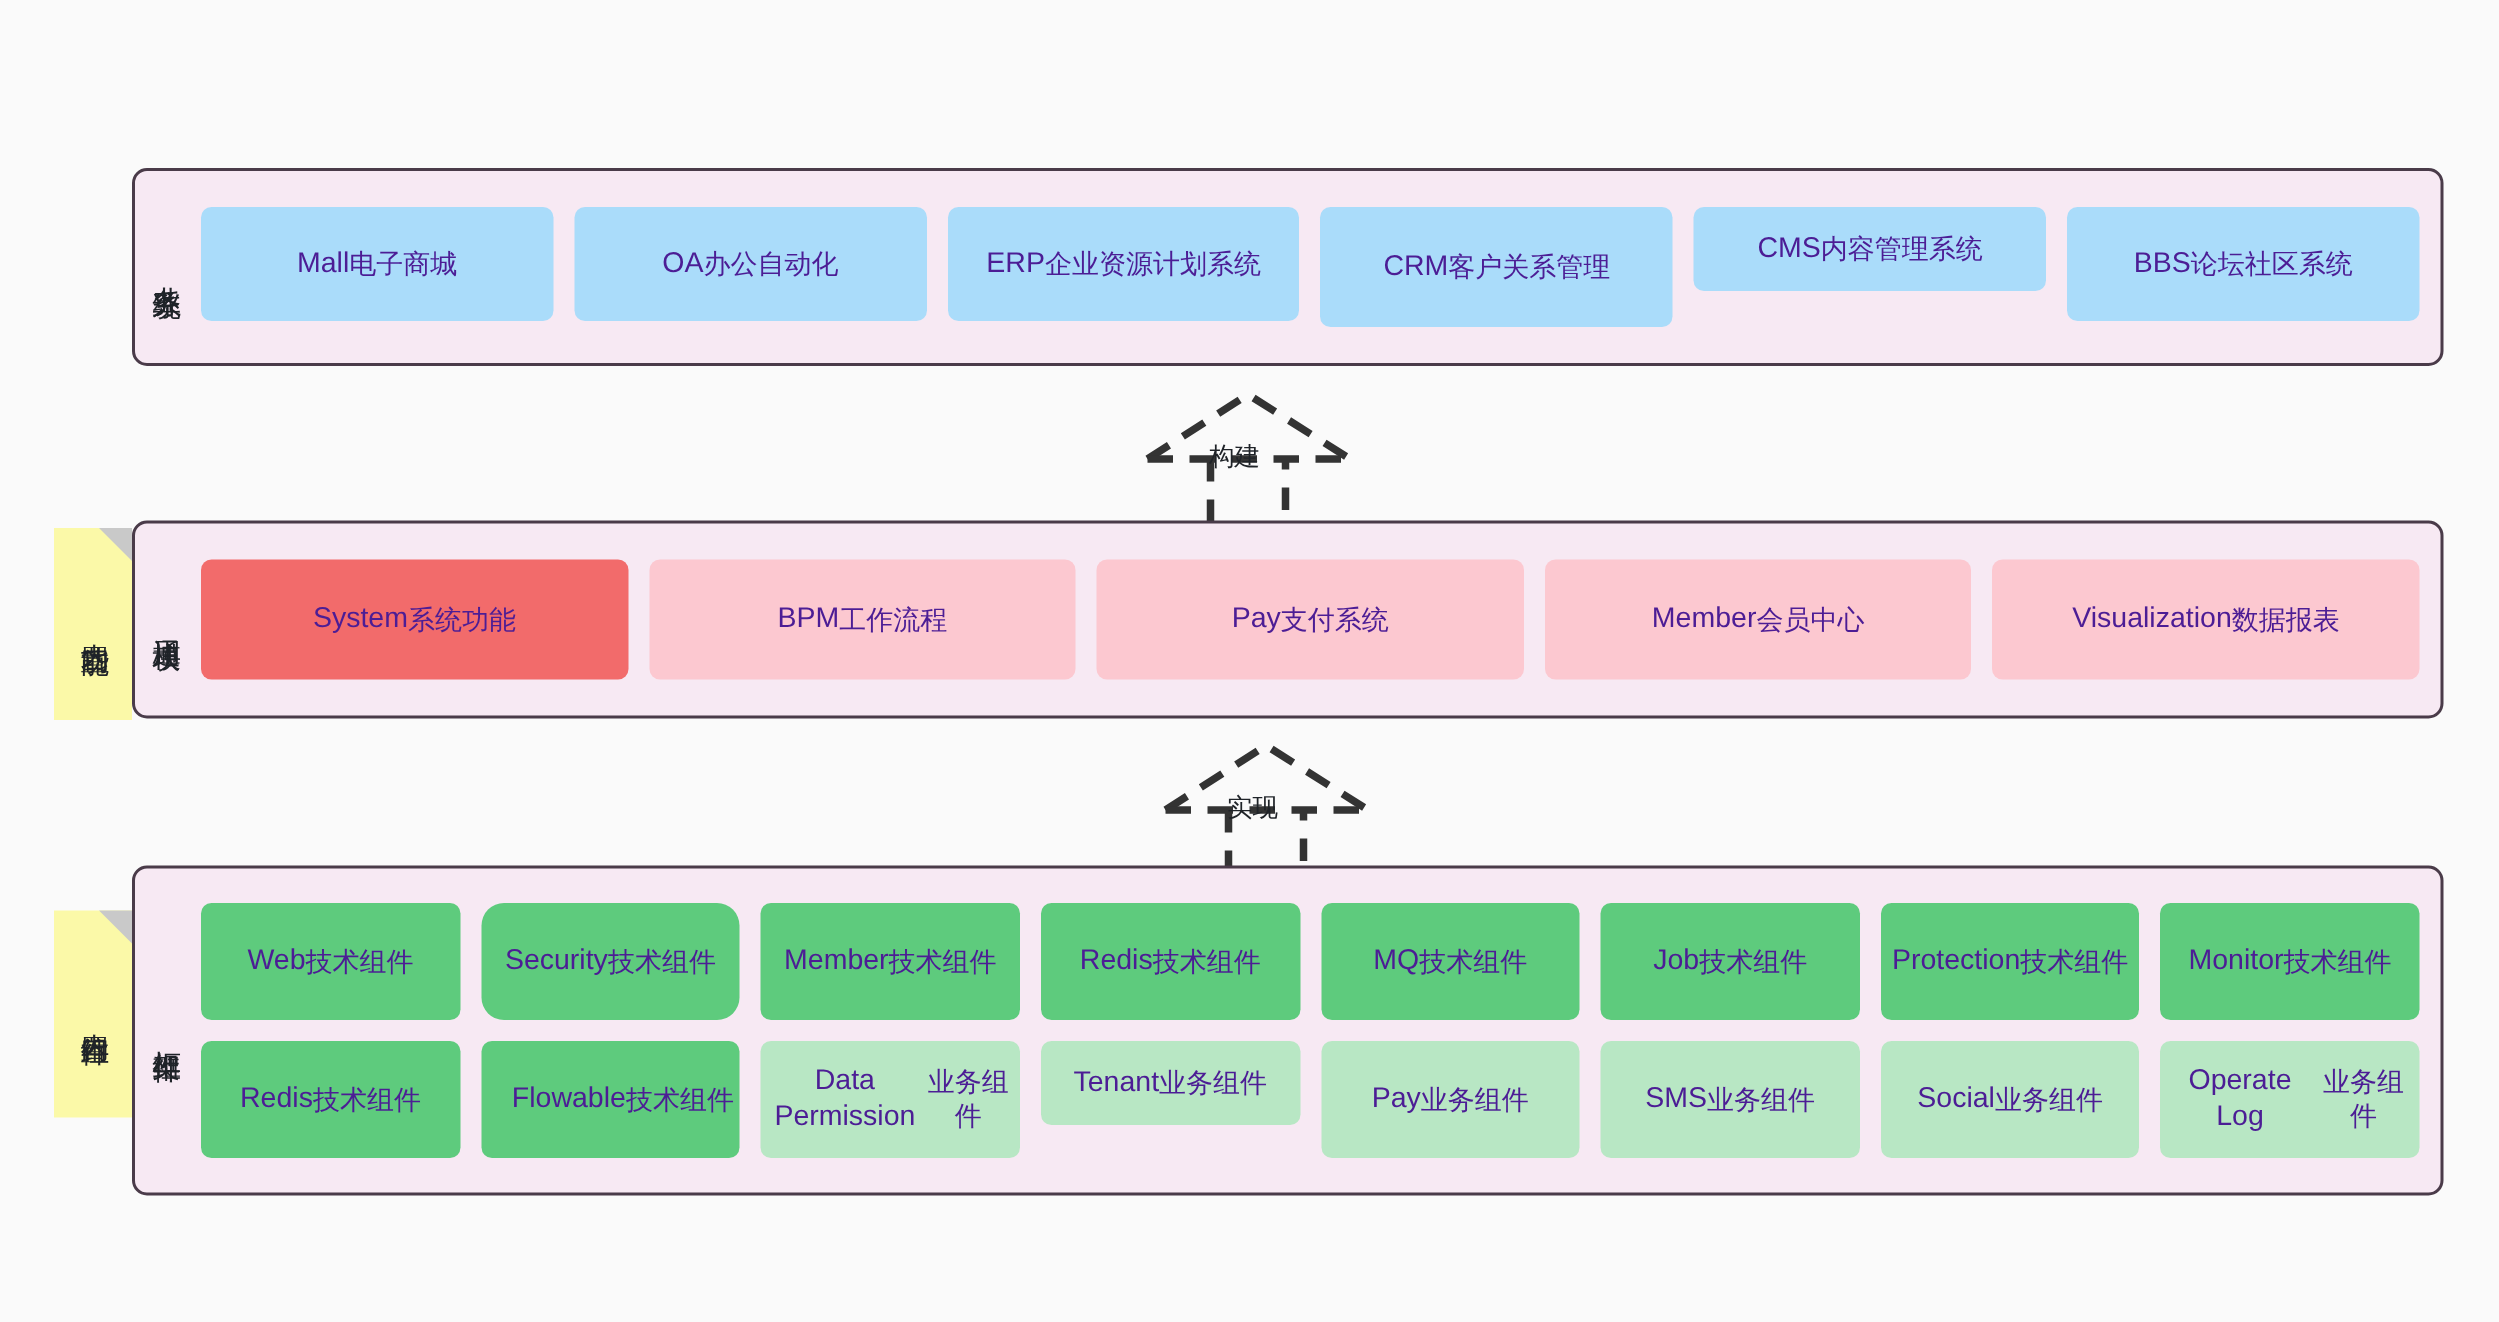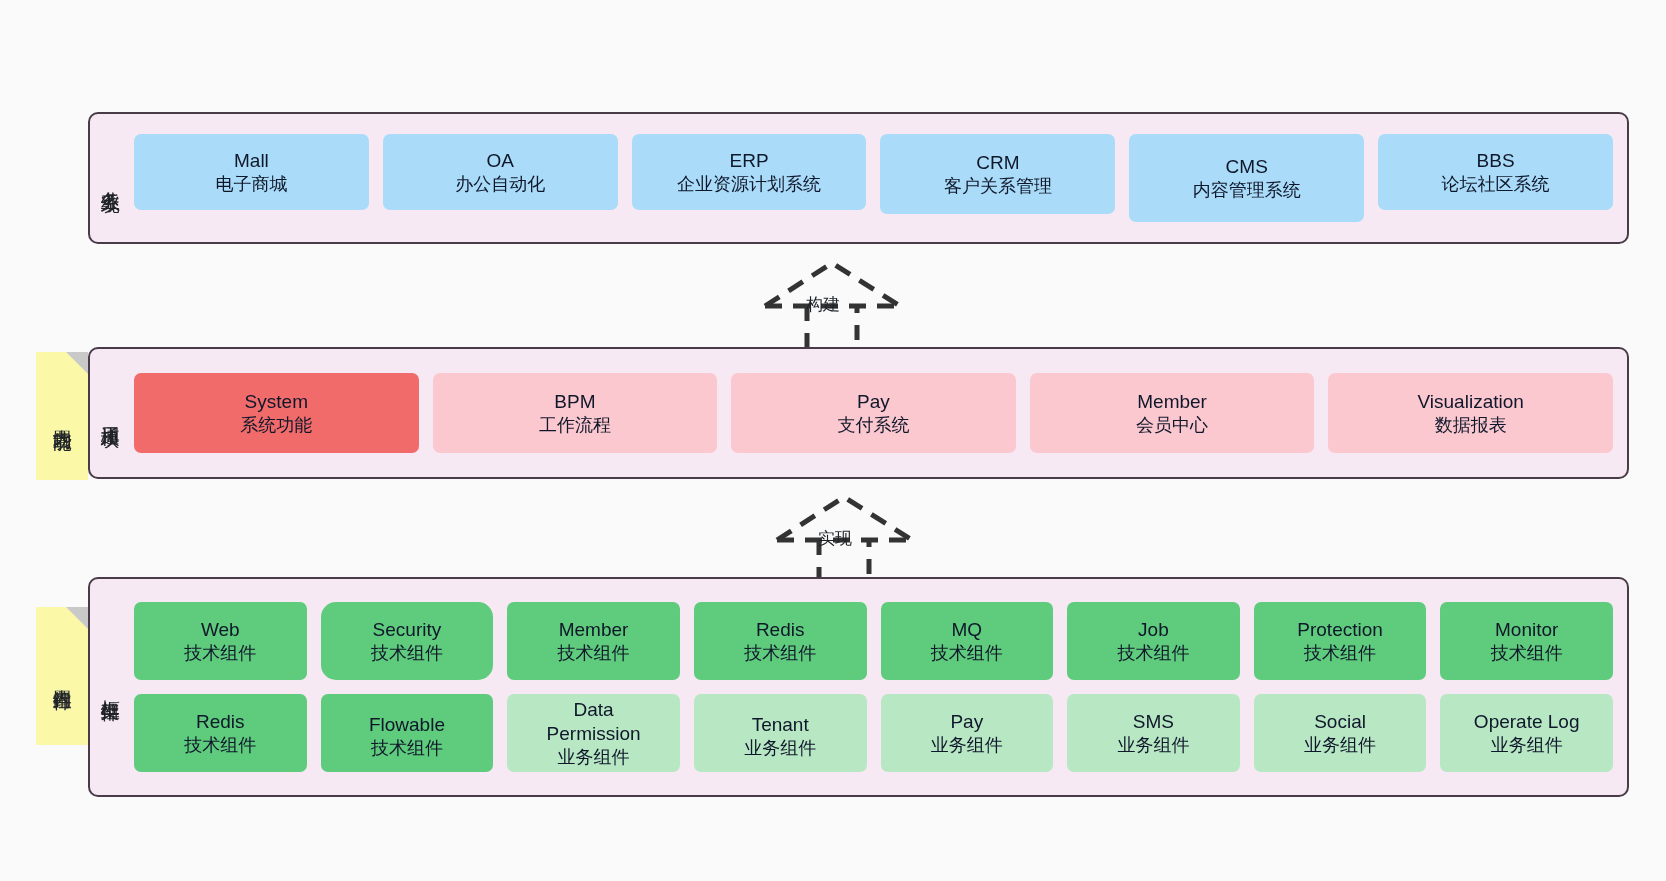--- a/index.html
+++ b/index.html
@@ -47,25 +47,25 @@
     gap: 14px;
     align-items: stretch;
   }
   .row + .row { margin-top: 14px; }
 
   
   .card {
     flex: 1 1 0;
     border-radius: 7px;
     display: flex;
-    flex-direction: column;
+    flex-direction: row;
     align-items: center;
     justify-content: center;
     text-align: center;
-    color: #0f172a;
+    color: #4c1d95;
     line-height: 1.26;
     padding: 12px 4px;
   }
   .card .t1 { font-size: 19px; }
   .card .t2 { font-size: 18px; }
 
   .c-blue        { background: #aadcfa; }
   .c-red         { background: #f26b6b; }
   .c-pink        { background: #fcc8d0; }
   .c-green       { background: #5ecb7d; }
@@ -123,21 +123,21 @@
           <span class="t2">办公自动化</span>
         </div>
         <div class="card c-blue" style="height:76px;">
           <span class="t1">ERP</span>
           <span class="t2">企业资源计划系统</span>
         </div>
         <div class="card c-blue" style="height:80px;text-align:center;">
           <span class="t1">CRM</span>
           <span class="t2">客户关系管理</span>
         </div>
-        <div class="card c-blue" style="height:88px;">
+        <div class="card c-blue" style="height:56px;">
           <span class="t1">CMS</span>
           <span class="t2">内容管理系统</span>
         </div>
         <div class="card c-blue" style="height:76px;">
           <span class="t1">BBS</span>
           <span class="t2">论坛社区系统</span>
         </div>
       </div>
     </div>
   </div>
@@ -245,21 +245,21 @@
           <span class="t2">技术组件</span>
         </div>
         <div class="card c-green" style="height:78px;justify-content:flex-end;">
           <span class="t1">Flowable</span>
           <span class="t2">技术组件</span>
         </div>
         <div class="card c-lightgreen" style="height:78px;">
           <span class="t1" style="max-width:104px;">Data Permission</span>
           <span class="t2">业务组件</span>
         </div>
-        <div class="card c-lightgreen" style="height:78px;justify-content:flex-end;">
+        <div class="card c-lightgreen" style="height:56px;">
           <span class="t1">Tenant</span>
           <span class="t2">业务组件</span>
         </div>
         <div class="card c-lightgreen" style="height:78px;">
           <span class="t1">Pay</span>
           <span class="t2">业务组件</span>
         </div>
         <div class="card c-lightgreen" style="height:78px;">
           <span class="t1">SMS</span>
           <span class="t2">业务组件</span>

